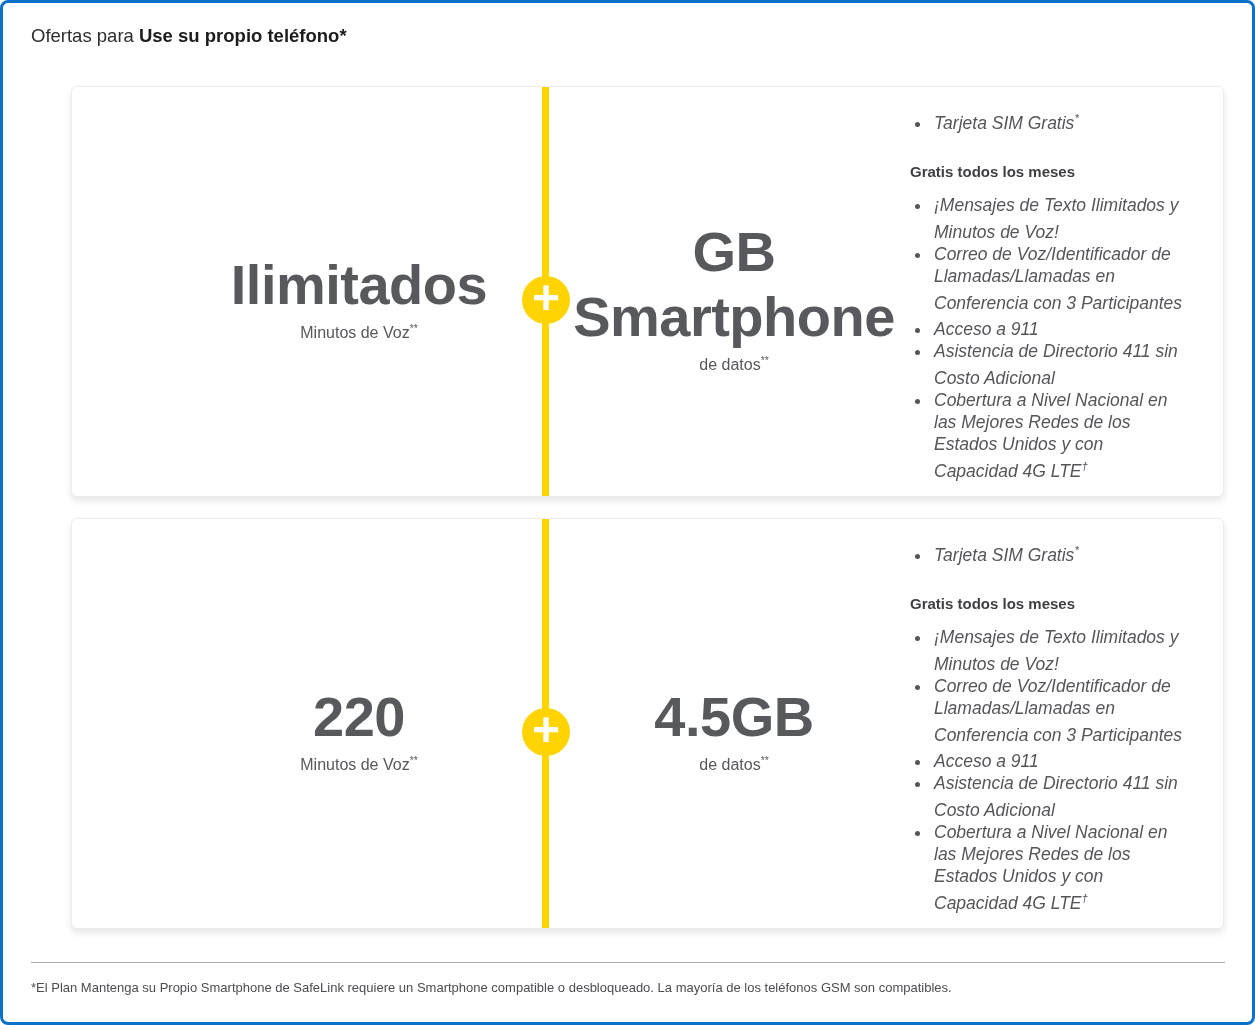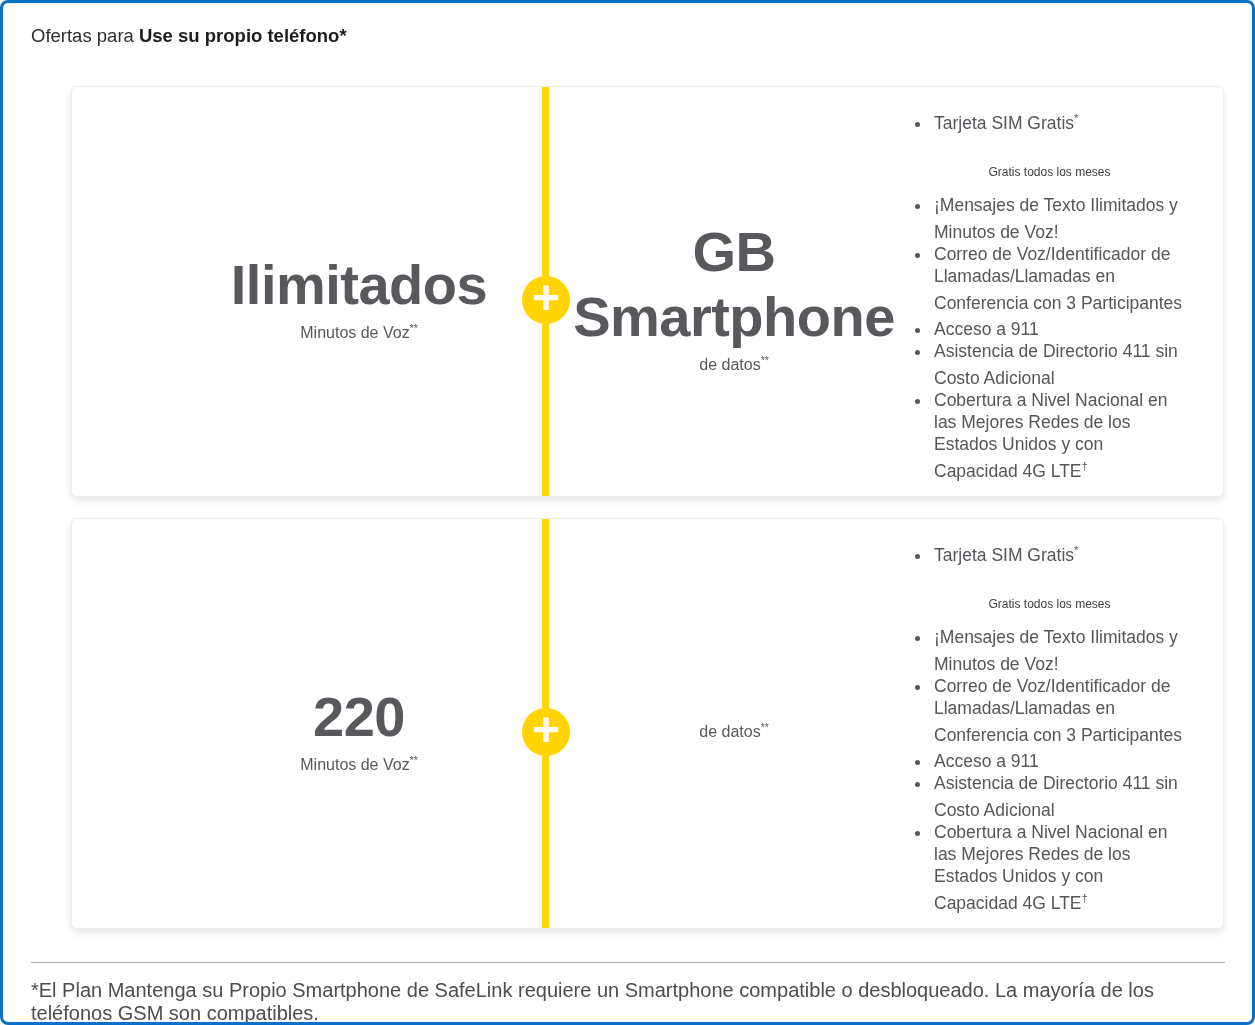--- a/index.html
+++ b/index.html
@@ -94,37 +94,36 @@
   .unit-label sup, .features sup { font-size: 0.65em; }
 
   .features {
     padding: 20px 34px 14px 14px;
     font-size: 17.5px;
     color: #54565a;
     line-height: 22px;
     max-width: 336px;
   }
   .features ul { margin: 0; padding-left: 22px; }
-  .features li { padding-left: 2px; margin: 0; }
+  .features li { padding-left: 2px; margin: 0; font-style: italic; }
   .features-heading {
-    font-weight: 400;
+    font-weight: 700;
     color: #3e4043;
-    font-size: 12px;
+    font-size: 15px;
     margin: 27px 0 11px 0;
-    text-align: center;
   }
 
   .footer-divider {
     border: none;
     border-top: 1px solid #a9a9a9;
     margin: 33px 27px 0 28px;
   }
   .footnotes {
     padding: 9px 28px 0 28px;
-    font-size: 20px;
+    font-size: 13px;
     line-height: 23.5px;
     color: #4b4d50;
   }
   .footnotes p { margin: 0; }
 </style>
 </head>
 <body>
 
 <div class="frame">
 
@@ -177,20 +176,21 @@
     </div>
 
     <div class="cell voice">
       <div class="big-value">220</div>
       <div class="unit-label">
         <span>Minutos de Voz</span><sup>**</sup>
       </div>
     </div>
 
     <div class="cell data">
+      <div class="big-value">4.5GB</div>
       <div class="unit-label">
         <span>de datos</span><sup>**</sup>
       </div>
     </div>
 
     <div class="features">
       <ul>
         <li>
           <span>Tarjeta SIM Gratis</span><sup>*</sup>
         </li>

